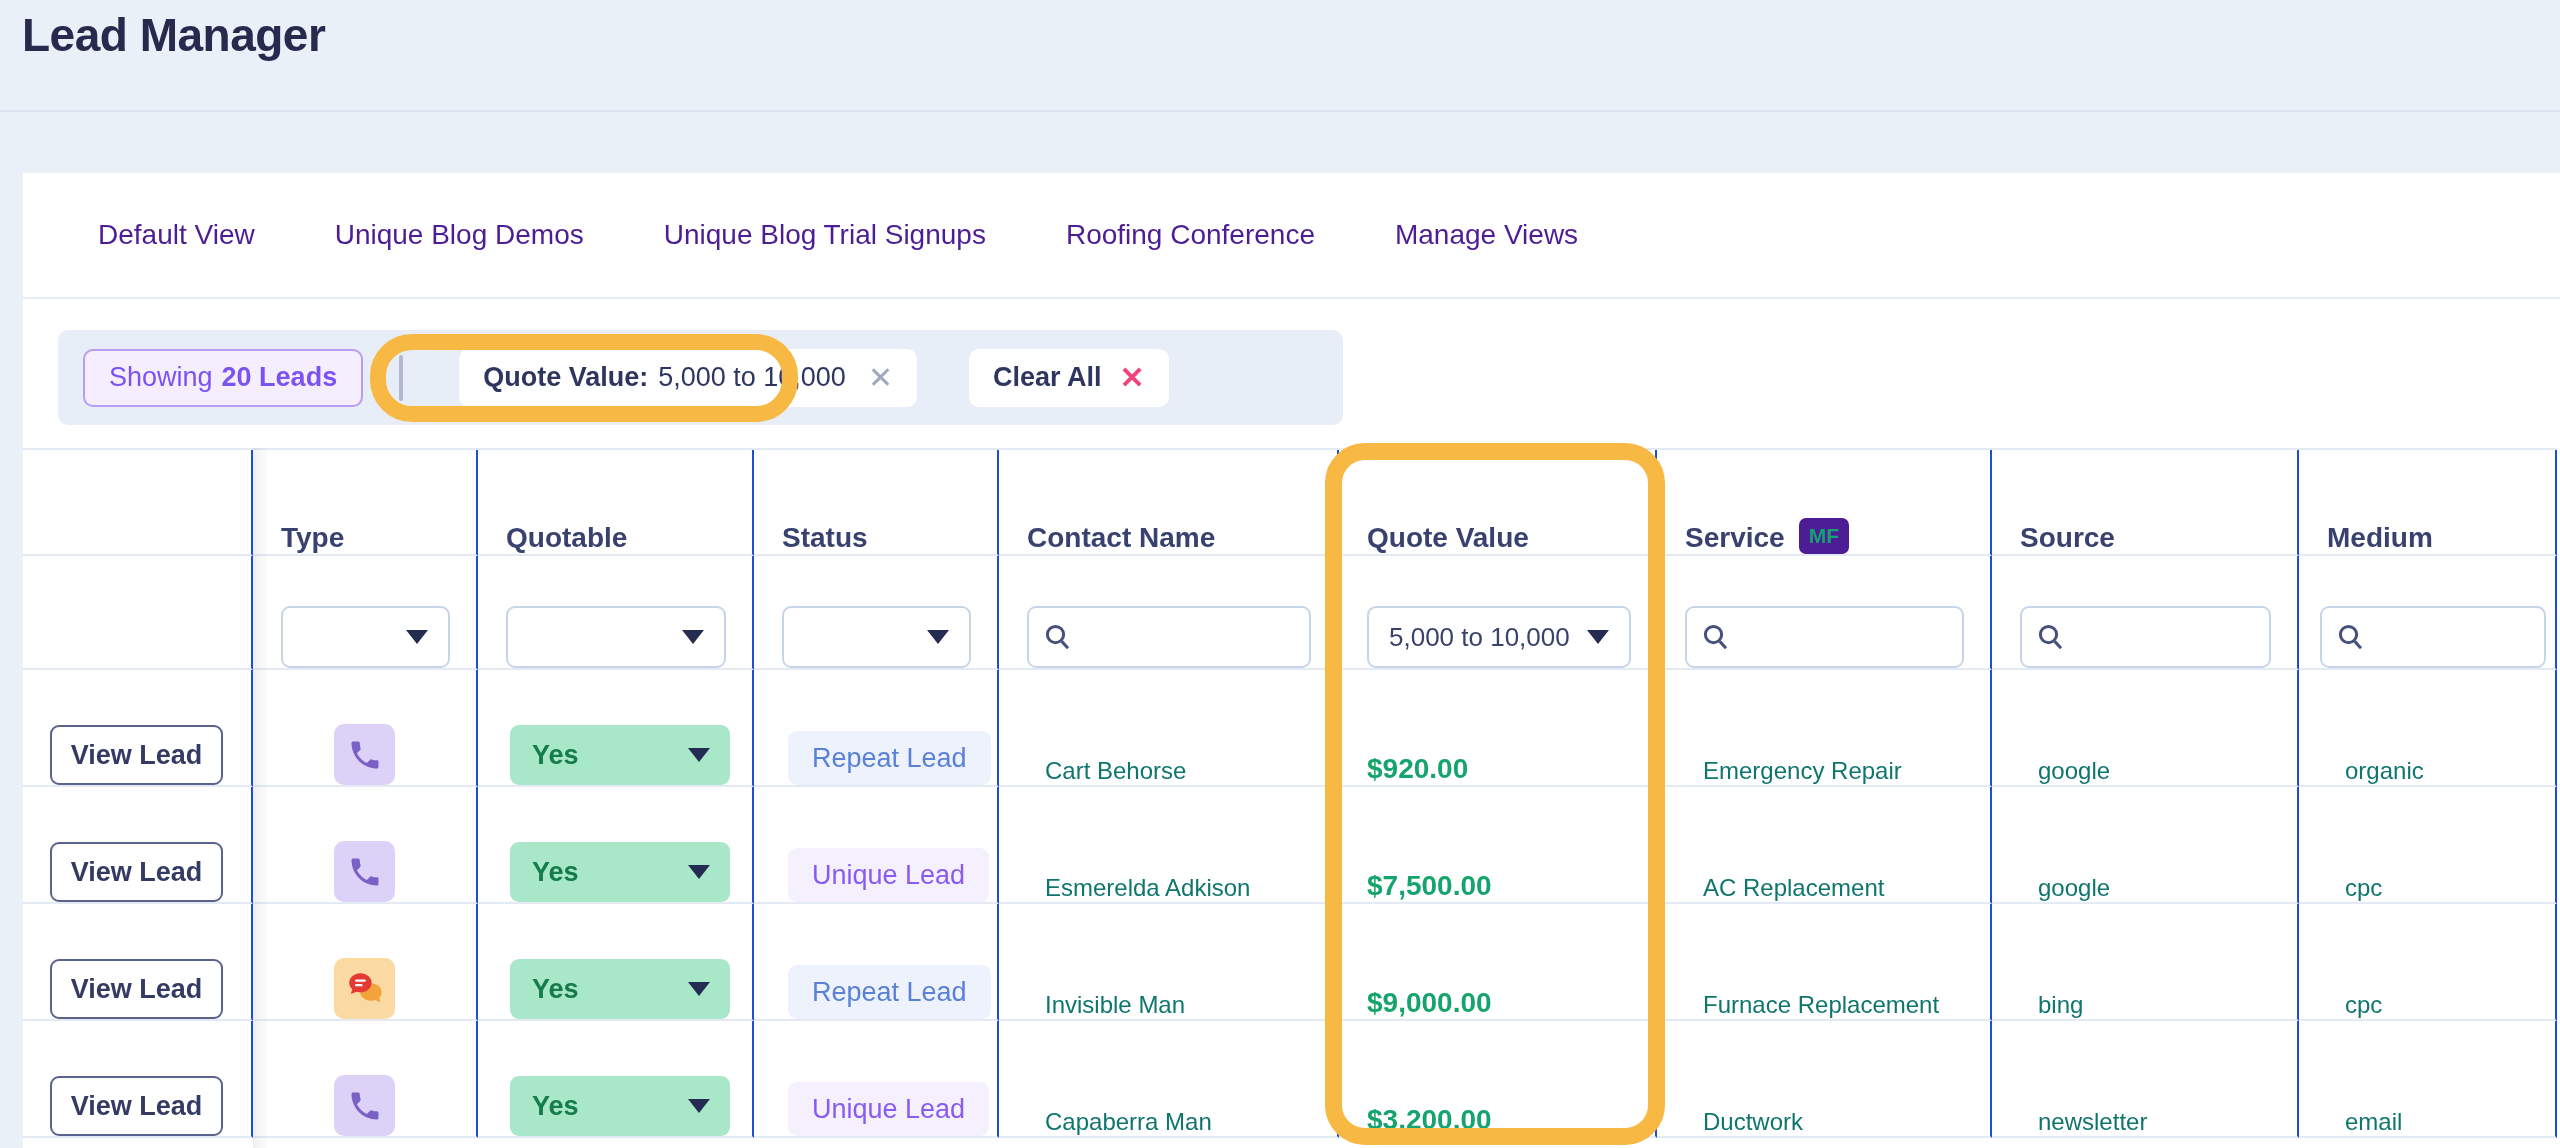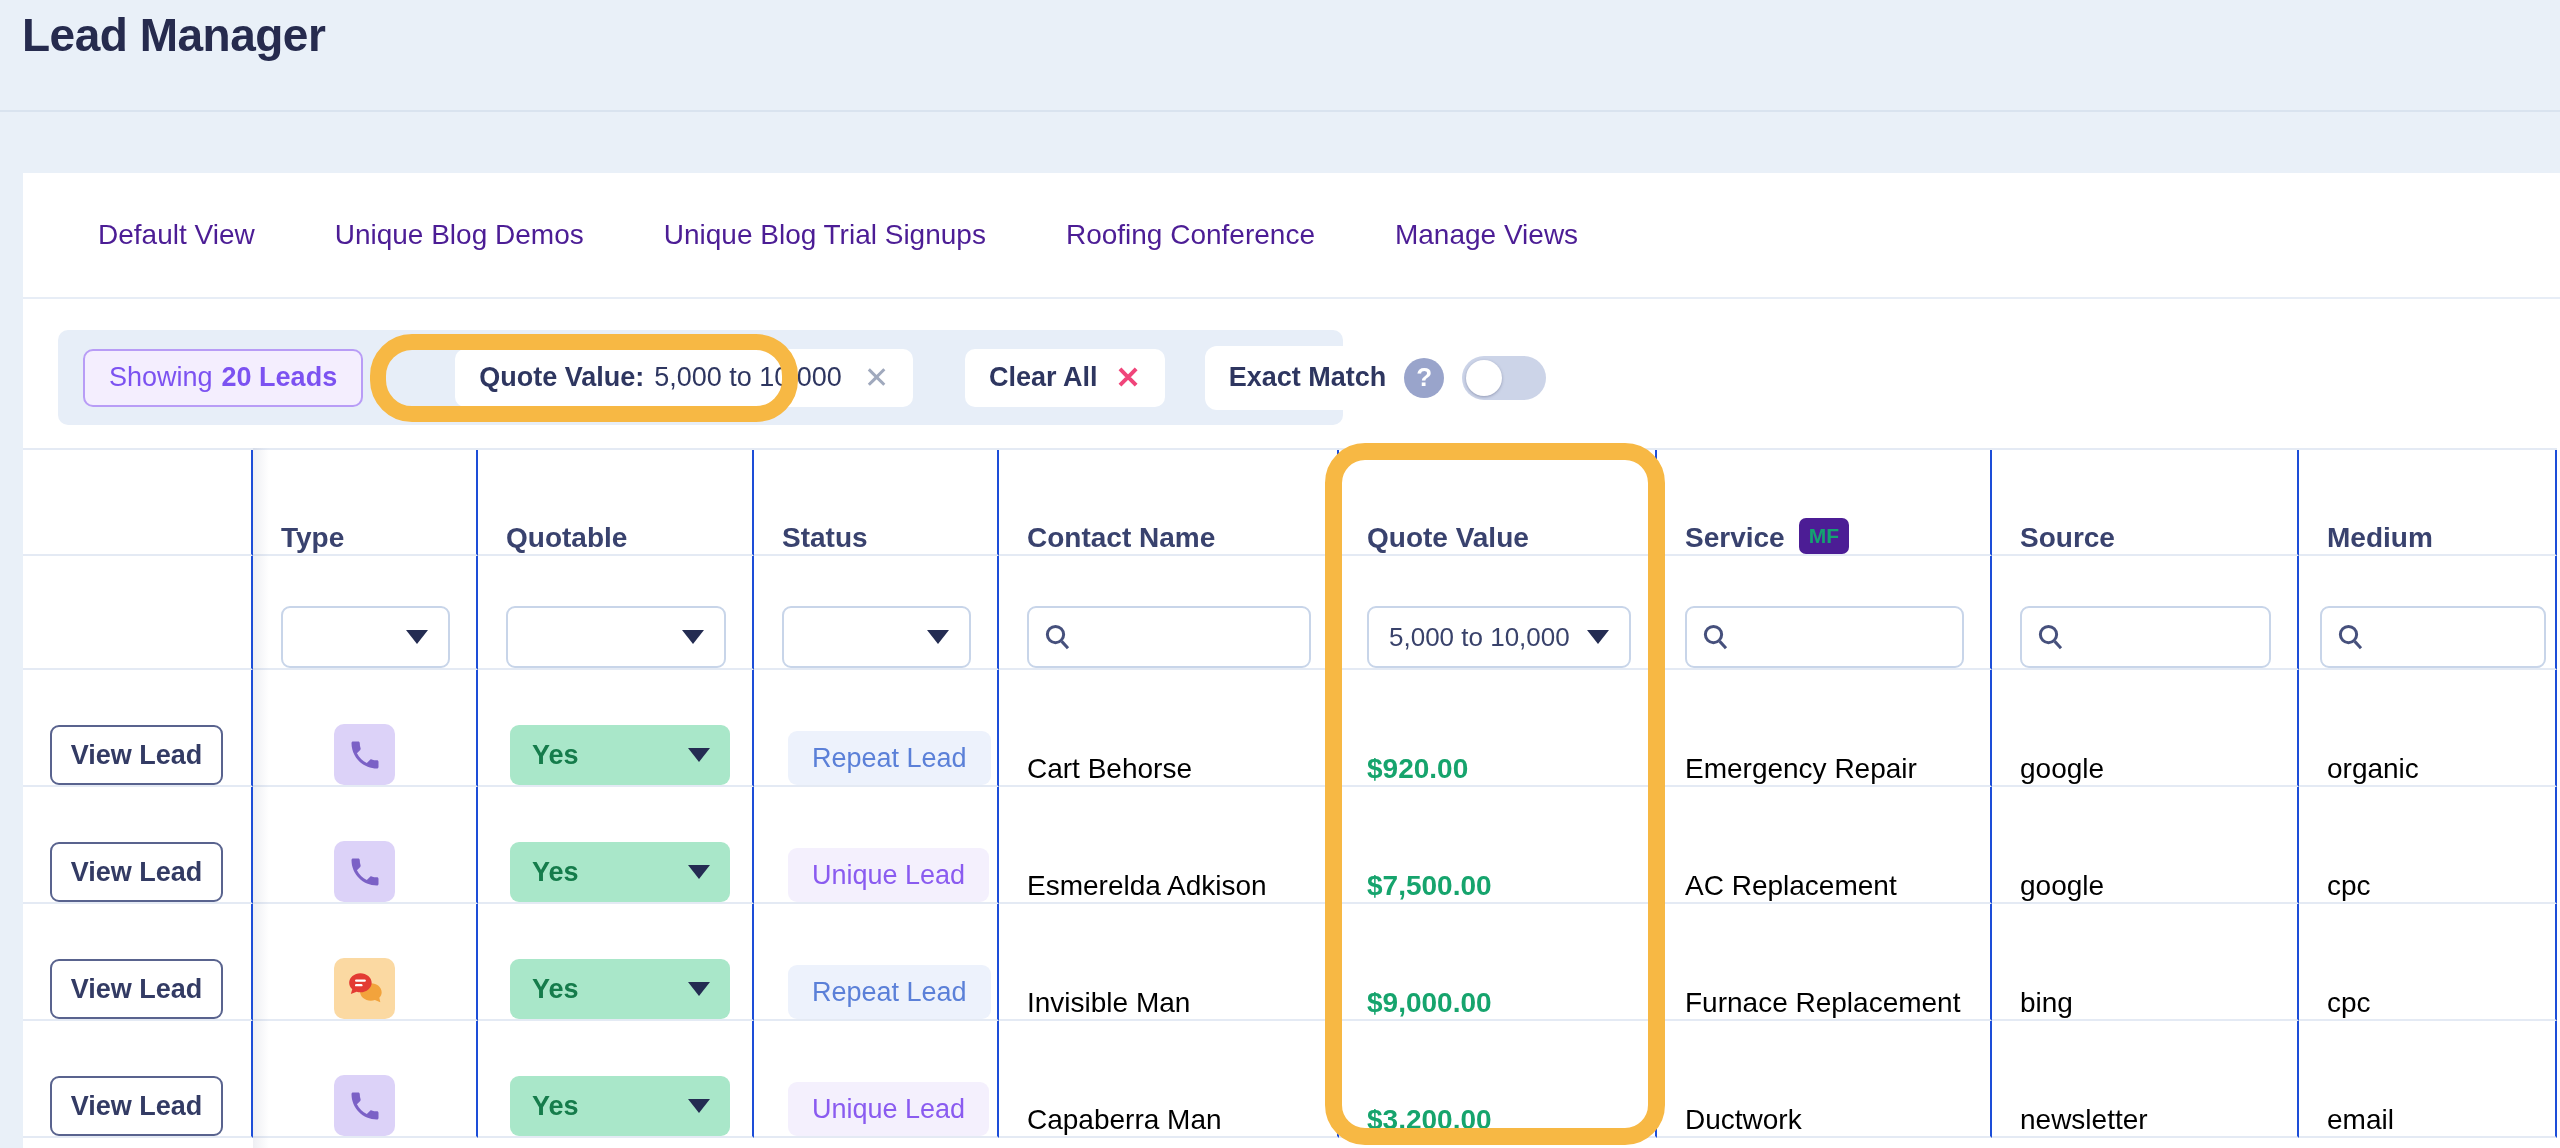--- a/index.html
+++ b/index.html
@@ -140,21 +140,21 @@
     margin-left:32px; width:220px; height:60px; background:#a9e7c9; border-radius:9px;
     display:flex; align-items:center; justify-content:space-between; padding:0 20px 0 22px; cursor:pointer;
   }
   .yes-pill .yes-text { font-size:27px; font-weight:700; color:#157c4b; }
   .status-badge {
     margin-left:34px; height:54px; display:flex; align-items:center; padding:0 24px;
     border-radius:9px; font-size:27px; white-space:nowrap;
   }
   .status-badge.repeat { background:#edf2fc; color:#5b80d8; }
   .status-badge.unique { background:#f4f0fd; color:#8a5bf0; }
-  .cell-text { margin-left:28px; font-size:28px; color:#000000; white-space:nowrap; }
+  .cell-text { margin-left:46px; font-size:24px; color:#0f766e; white-space:nowrap; }
   .money { margin-left:28px; font-size:28px; font-weight:700; color:#16a46d; white-space:nowrap; }
 </style>
 </head>
 <body>
 
 <h1 class="page-title">Lead Manager</h1>
 <div class="page-divider"></div>
 
 <div class="card">
 
@@ -173,27 +173,20 @@
     </div>
     <div class="v-divider"></div>
     <div class="chip quote-chip">
       <span class="chip-label">Quote Value:</span>
       <span>5,000 to 10,000</span>
       <span class="chip-x">✕</span>
     </div>
     <div class="chip clear-chip">
       <span>Clear All</span>
       <span class="clear-x">✕</span>
-    </div>
-    <div class="chip exact-chip">
-      <span>Exact Match</span>
-      <span class="help-circle">?</span>
-      <span class="toggle">
-          <span class="knob"></span>
-        </span>
     </div>
   </div>
 
   <div class="lead-table">
 
     <div class="t-row t-head">
       <div class="cell"></div>
       <div class="cell">
           <span class="head-label">Type</span>
         </div>

